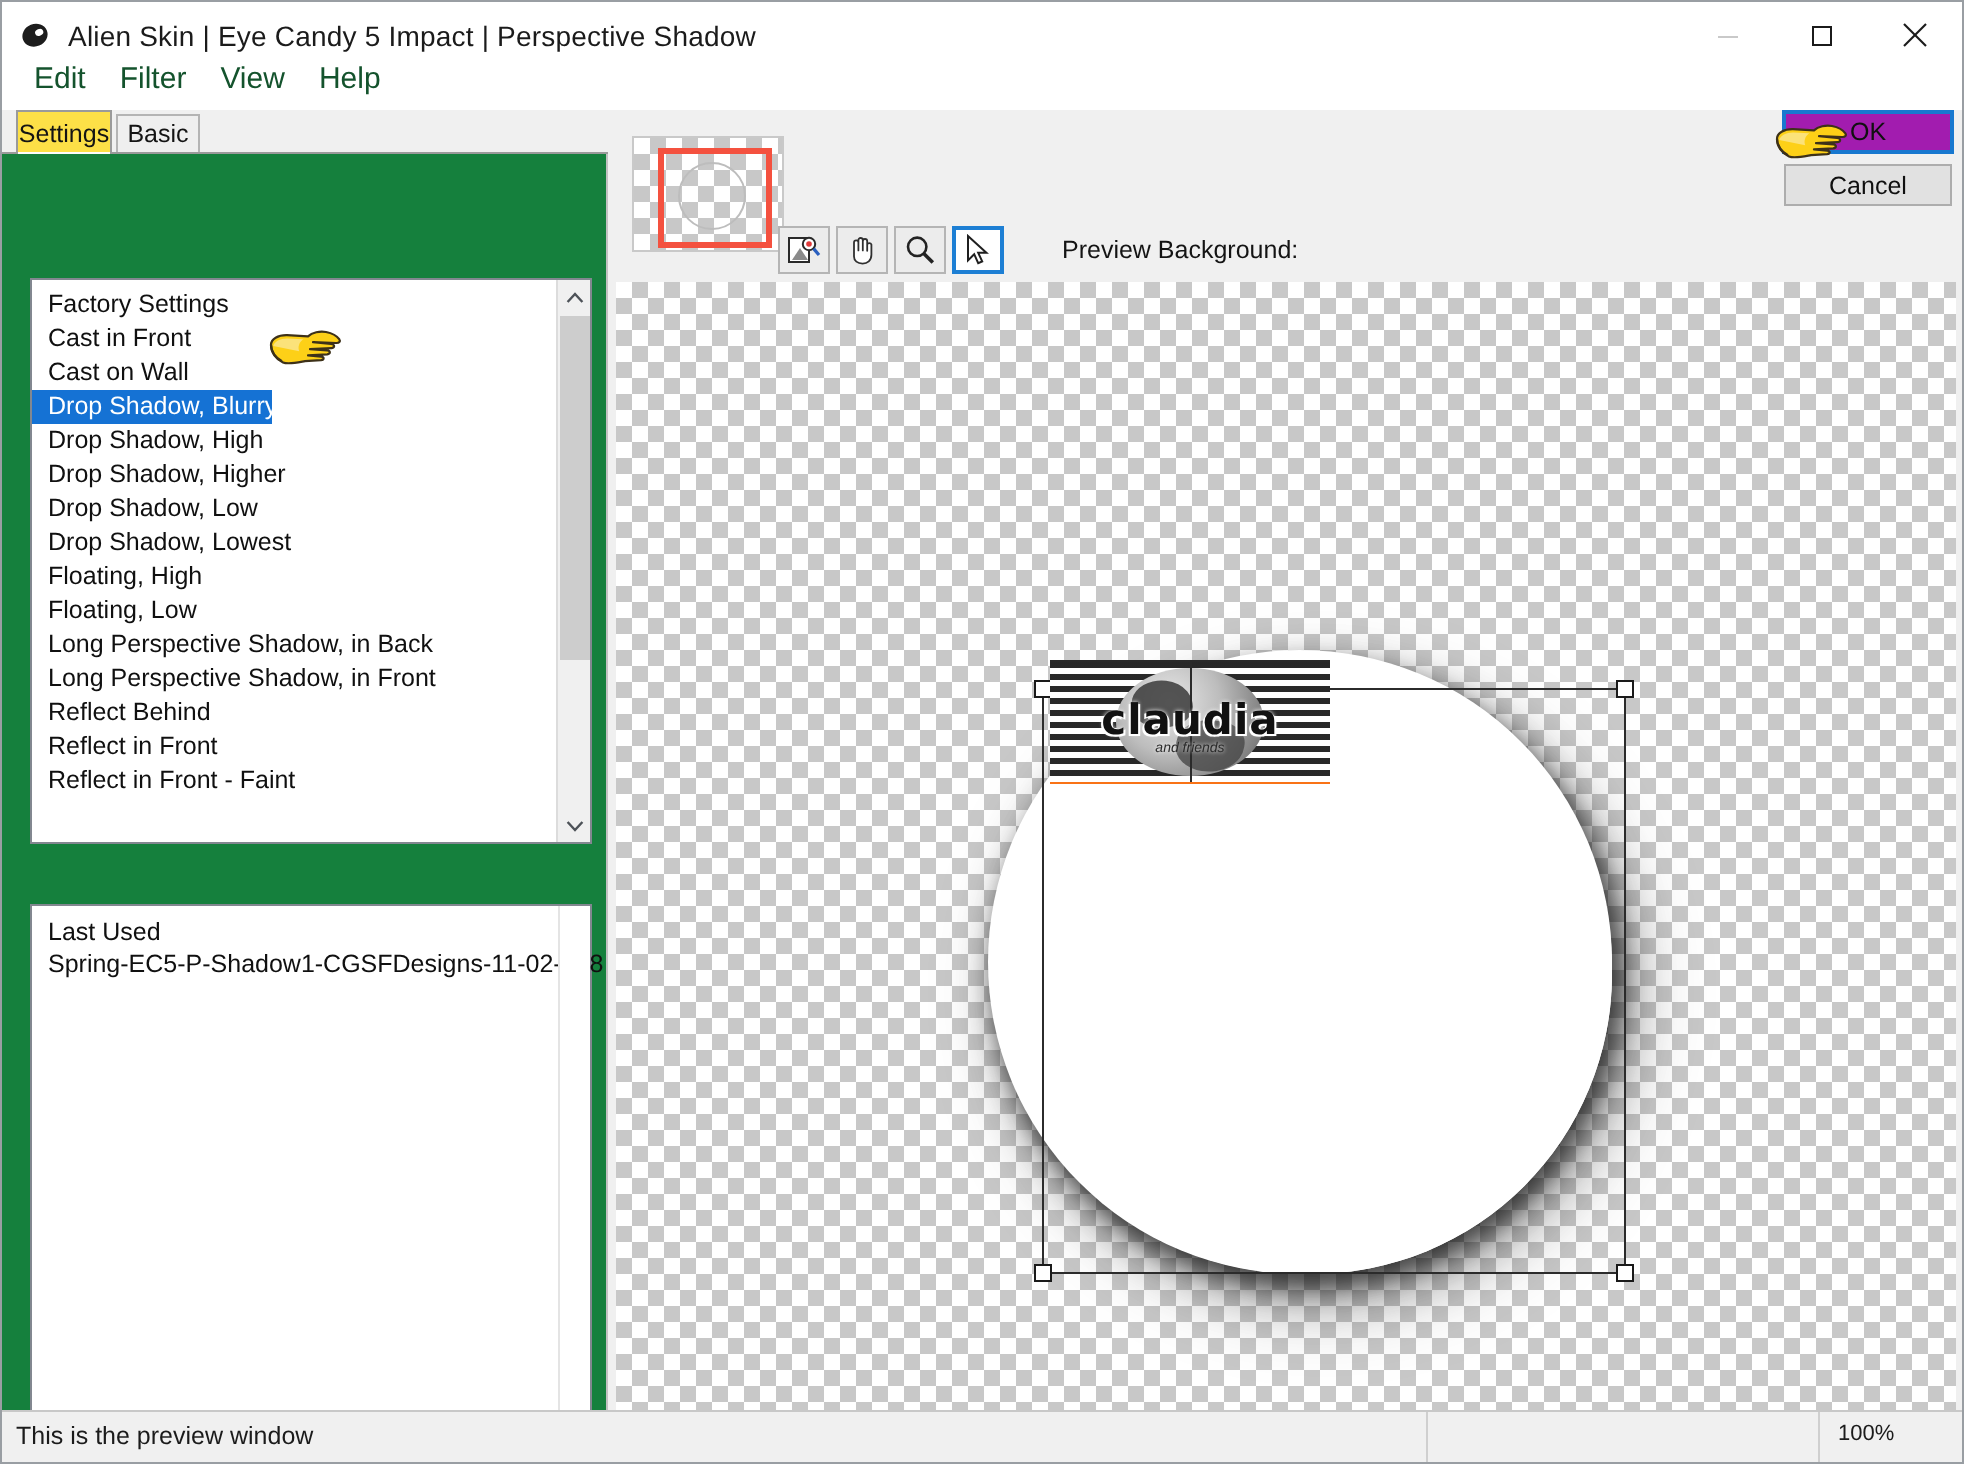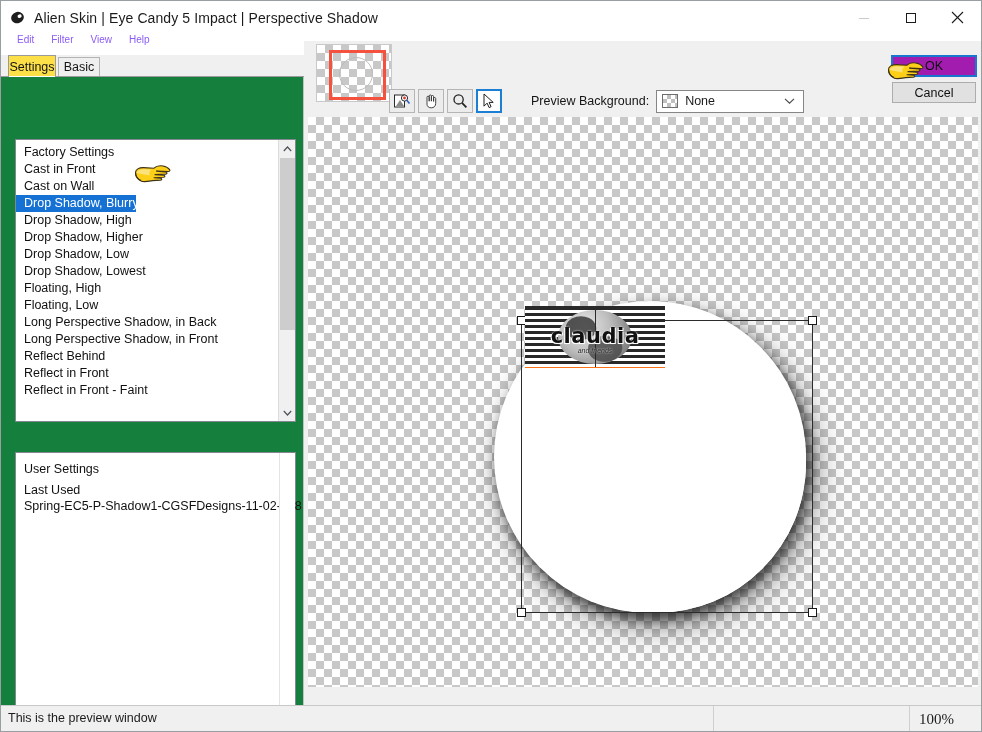--- a/index.html
+++ b/index.html
@@ -54,22 +54,22 @@
   
   .menubar {
     position: absolute; left: 0; top: 33px;
     width: 980px; height: 21px;
     background: #ffffff;
     display: flex; align-items: center;
     padding-left: 8px;
     box-sizing: border-box;
   }
   .menu-item {
-    font-size: 10px;
-    color: #8b5cf6;
+    font-size: 15px;
+    color: #14532d;
     padding: 2px 9px 12px 8px;
     white-space: nowrap;
   }
 
   
   .left-panel {
     position: absolute;
     left: 0; top: 54px;
     width: 303px; height: 650px;
     background: #f0f0f0;
@@ -197,21 +197,21 @@
     color: #101010;
     white-space: nowrap;
   }
   .user-line.l1 { margin-top: 8px; line-height: 16px; }
   .user-line.l2 { margin-top: 5px; line-height: 16px; }
   .user-line.l3 { line-height: 16px; }
 
   
   .right-area {
     position: absolute;
-    left: 303px; top: 40px;
+    left: 303px; top: 64px;
     width: 677px; height: 650px;
     background: #f0f0f0;
     box-sizing: border-box;
   }
 
   .checker {
     background-image:
       linear-gradient(45deg, #c8c8c8 25%, transparent 25%, transparent 75%, #c8c8c8 75%),
       linear-gradient(45deg, #c8c8c8 25%, transparent 25%, transparent 75%, #c8c8c8 75%);
     background-size: 16px 16px;
@@ -484,21 +484,21 @@
   .status-div {
     position: absolute; left: 712px; top: 0;
     width: 1px; height: 25px; background: #cfcfcf;
   }
   .status-div2 {
     position: absolute; left: 908px; top: 0;
     width: 1px; height: 25px; background: #cfcfcf;
   }
   .status-zoom {
     position: absolute; left: 918px; top: 5px;
-    font-size: 15px; color: #1b1b1b; font-family: Liberation Serif, serif;
+    font-size: 11px; color: #1b1b1b;
   }
 </style>
 </head>
 <body>
 
 <div id="app">
 
   <div class="titlebar">
     <span class="title-icon">
       <svg width="16" height="16" viewBox="0 0 16 16">
@@ -575,21 +575,20 @@
           <div class="arrow down">
             <svg width="9" height="6" viewBox="0 0 9 6">
                 <polyline points="0.8,1 4.5,5 8.2,1" fill="none" stroke="#4d5258" stroke-width="1.2"></polyline>
               </svg>
           </div>
         </div>
       </div>
 
       <div class="userbox">
         <div class="vscroll-static"></div>
-        <div class="user-line l1">User Settings</div>
         <div class="user-line l2">Last Used</div>
         <div class="user-line l3">Spring-EC5-P-Shadow1-CGSFDesigns-11-02-208</div>
       </div>
 
     </div>
   </div>
 
   <div class="right-area">
 
     <div class="navigator checker">
@@ -618,29 +617,20 @@
           <line x1="10" y1="9.9" x2="14.4" y2="14.3" stroke="#232323" stroke-width="1.8"></line>
         </svg>
       </div>
       <div class="tool-btn selected">
         <svg width="14" height="16" viewBox="0 0 14 16">
           <path d="M2 1 L2 13.2 L5.1 10.1 L7.1 14.6 L9.1 13.7 L7.1 9.4 L11.2 9.4 Z" fill="#ffffff" stroke="#1f1f1f" stroke-width="1"></path>
         </svg>
       </div>
 
       <span class="pb-label">Preview Background:</span>
-      <div class="pb-select">
-        <span class="pb-swatch"></span>
-        <span class="pb-value">None</span>
-        <span class="pb-caret">
-          <svg width="11" height="7" viewBox="0 0 11 7">
-              <polyline points="1,1.4 5.5,5.6 10,1.4" fill="none" stroke="#4a4a4a" stroke-width="1.2"></polyline>
-            </svg>
-        </span>
-      </div>
     </div>
 
     <div class="preview checker">
 
       <div class="shape-wrap">
         <div class="shadow-ring"></div>
         <div class="disc">
           <div class="disc-inner"></div>
         </div>
       </div>

